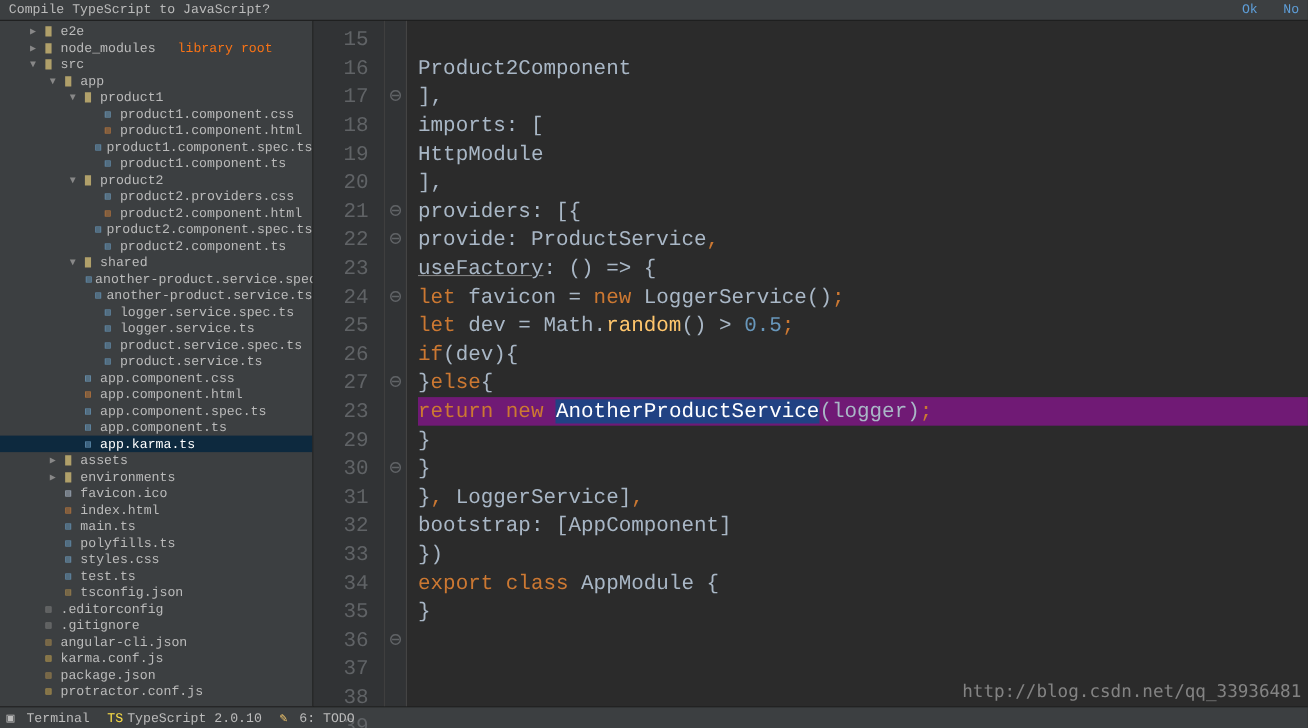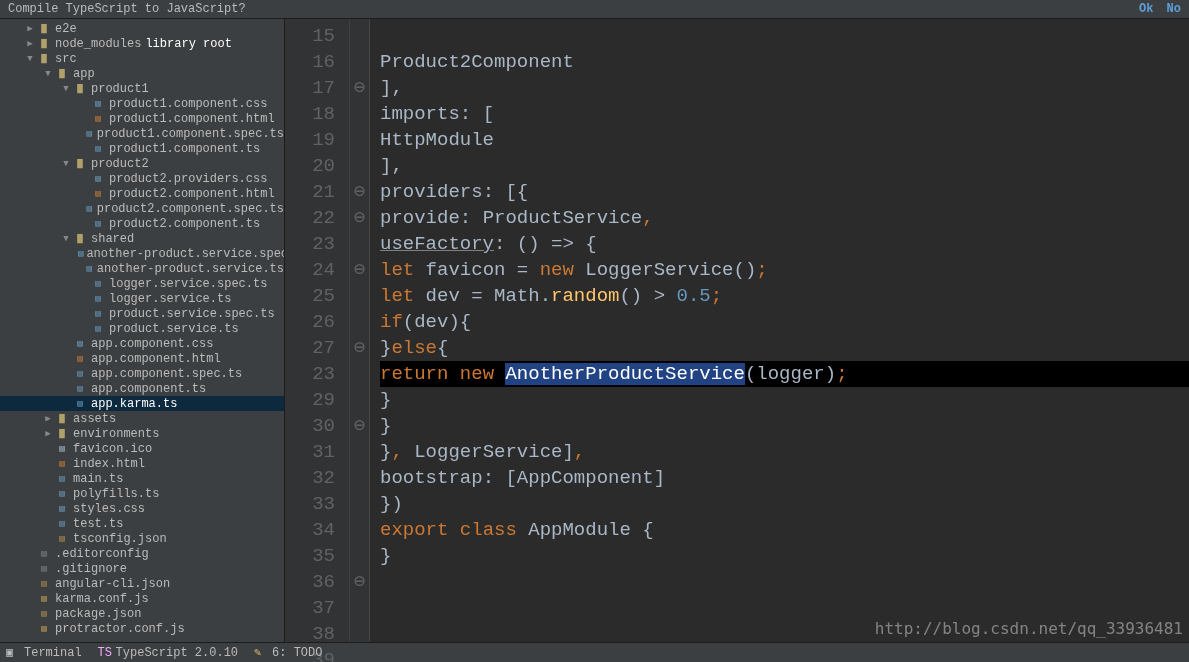--- a/index.html
+++ b/index.html
@@ -8,49 +8,49 @@
   font-family: Consolas,"Courier New",monospace;
   width:1189px; height:662px; overflow:hidden; position:relative;
   font-size:13px;
 }
 .top-bar{
   height:19px; background:#3c3f41;
   display:flex; align-items:center; justify-content:space-between;
   padding:0 8px; font-size:12px; color:#bbbbbb;
   border-bottom:1px solid #1c1c1c;
 }
-.top-links span{ color:#5e9fda; margin-left:6px; cursor:pointer;font-weight:bold; }
+.top-links span{ color:#5e9fda; margin-left:16px; cursor:pointer; }
 .main{ display:flex; height:623px; }
 .sidebar{
   width:285px; background:#3c3f41; overflow:hidden;
   border-right:1px solid #1c1c1c; font-size:12px;
 }
 .tree{ padding-top:2px; }
 .node{ display:flex; align-items:center; height:15px; white-space:nowrap; color:#bbbbbb; }
 .arrow{ width:12px; display:inline-flex; justify-content:center; color:#888; font-size:9px;}
 .icon{ width:16px; display:inline-flex; justify-content:center; margin-right:3px; font-size:11px;}
 .node.selected{ background:#0d293e; color:#ffffff; }
-.node .label.lib{ color:#ffffff; margin-left:4px; }
+.node .label.lib{ color:#f97316; margin-left:20px; }
 .editor{
   flex:1; background:#2b2b2b; display:flex;
   font-size:19px; line-height:26px;
   font-family:Consolas,"Courier New",monospace;
 }
 .gutter{
   width:65px; background:#313335; color:#606366; text-align:right;
   padding:4px 14px 0 0; user-select:none; border-right:1px solid #3f3f3f;
 }
 .fold-col{
   width:20px; background:#313335; color:#606366;
   border-right:1px solid #444; padding-top:4px; text-align:center;
 }
 .fold-col div{ height:26px; }
 .code{ flex:1; padding:4px 0 0 10px; }
 .ln{ height:26px; }
-.ln.sel-line{ background:#000000; }
+.ln.sel-line{ background:#701a75; }
 .kw{ color:#cc7832; }
 .num{ color:#6897bb; }
 .fn{ color:#ffc66d; }
 .type{ color:#a9b7c6; }
 .underline{ text-decoration:underline; text-decoration-color:#808080; }
 .hl{ background:#214283; color:#ffffff; }
 .statusbar{
   height:20px; background:#3c3f41; border-top:1px solid #1c1c1c;
   display:flex; align-items:center; font-size:12px; color:#bbbbbb; padding:0 6px;
 }
@@ -364,21 +364,21 @@
       </div>
   </div>
 </div>
 
 <div class="statusbar">
   <div class="sb-item">
     <span class="sb-icon">▣</span>
     <span>Terminal</span>
   </div>
   <div class="sb-item">
-    <span class="sb-icon" style="color:#f0abfc">TS</span>
+    <span class="sb-icon" style="color:#fde047">TS</span>
     <span>TypeScript 2.0.10</span>
   </div>
   <div class="sb-item">
     <span class="sb-icon" style="color:#e8bf6a">✎</span>
     <span>6: TODO</span>
   </div>
 </div>
 
 <div class="watermark">http://blog.csdn.net/qq_33936481</div>
 

